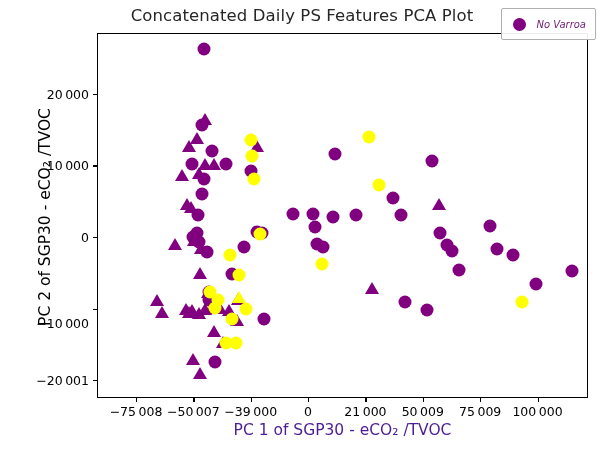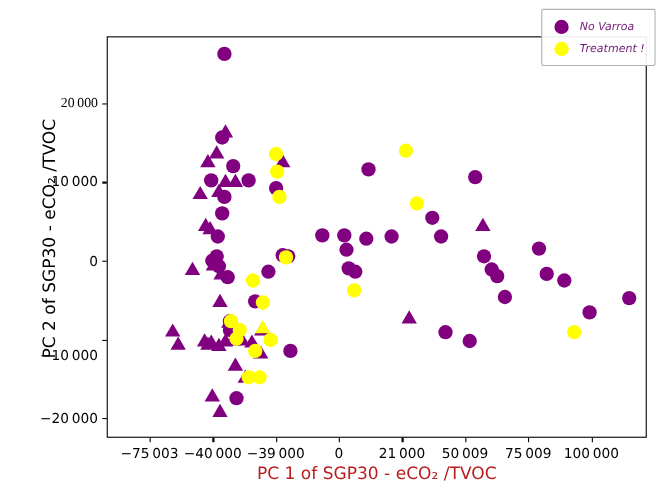--- a/index.html
+++ b/index.html
@@ -42,21 +42,21 @@
     transform:translateX(-50%);white-space:nowrap;
   }
   .yticklabel{
     position:absolute;left:89px;font-size:12.5px;color:#000;
     transform:translate(-100%,-50%);white-space:nowrap;
   }
 
   
   #xlabel{
     position:absolute;left:97px;top:421px;width:491px;
-    text-align:center;font-size:15.5px;color:#b91c1c;
+    text-align:center;font-size:15.5px;color:#4c1d95;
   }
   #ylabel{
     position:absolute;left:-155px;top:208px;width:400px;
     text-align:center;font-size:15.5px;color:#000;
     transform:rotate(-90deg);
   }
 
   
   #legend{
     position:absolute;right:8px;top:8px;
@@ -69,20 +69,21 @@
     width:13px;height:13px;border-radius:50%;
     margin-right:10px;margin-left:4px;flex:0 0 auto;
   }
   .legend-text{font-size:10px;color:#701a75;white-space:nowrap;font-style:italic;}
 </style>
 </head>
 <body>
 
 <div id="root">
 
+  <div id="chart-title">Concatenated Daily PS Features PCA Plot</div>
 
   <div id="plot-area">
     <div id="points-layer">
         <div class="pt circle" style="left: 105.54px; top: 15.03px; width: 13px; height: 13px; background: rgb(128, 0, 128);"></div>
         <div class="pt circle" style="left: 104.39px; top: 90.89px; width: 13px; height: 13px; background: rgb(128, 0, 128);"></div>
         <div class="pt circle" style="left: 113.57px; top: 116.66px; width: 13px; height: 13px; background: rgb(128, 0, 128);"></div>
         <div class="pt circle" style="left: 94.07px; top: 129.54px; width: 13px; height: 13px; background: rgb(128, 0, 128);"></div>
         <div class="pt circle" style="left: 128.49px; top: 129.54px; width: 13px; height: 13px; background: rgb(128, 0, 128);"></div>
         <div class="pt circle" style="left: 105.54px; top: 144.57px; width: 13px; height: 13px; background: rgb(128, 0, 128);"></div>
         <div class="pt circle" style="left: 104.39px; top: 160.31px; width: 13px; height: 13px; background: rgb(128, 0, 128);"></div>
@@ -171,54 +172,50 @@
         <div class="pt circle" style="left: 270.74px; top: 103.06px; width: 13px; height: 13px; background: rgb(255, 255, 0);"></div>
         <div class="pt circle" style="left: 281.06px; top: 151.01px; width: 13px; height: 13px; background: rgb(255, 255, 0);"></div>
         <div class="pt circle" style="left: 223.7px; top: 229.74px; width: 13px; height: 13px; background: rgb(255, 255, 0);"></div>
         <div class="pt circle" style="left: 424.46px; top: 268.38px; width: 13px; height: 13px; background: rgb(255, 255, 0);"></div>
         <div class="pt tri" style="left: 141.11px; top: 262.66px; border-left: 7px solid transparent; border-right: 7px solid transparent; border-bottom: 12px solid rgb(255, 255, 0);"></div>
       </div>
   </div>
 
   <div id="ticks-layer">
       <div class="tick xtick" style="left: 136.005px;"></div>
-      <div class="xticklabel" style="left: 136.005px;">−75 003</div>
+      <div class="xticklabel" style="left: 136.005px;">−75 008</div>
       <div class="tick xtick" style="left: 193.364px;"></div>
-      <div class="xticklabel" style="left: 193.364px;">−40 000</div>
+      <div class="xticklabel" style="left: 193.364px;">−50 007</div>
       <div class="tick xtick" style="left: 250.724px;"></div>
       <div class="xticklabel" style="left: 250.724px;">−39 000</div>
       <div class="tick xtick" style="left: 308.084px;"></div>
       <div class="xticklabel" style="left: 308.084px;">0</div>
       <div class="tick xtick" style="left: 365.444px;"></div>
       <div class="xticklabel" style="left: 365.444px;">21 000</div>
       <div class="tick xtick" style="left: 422.804px;"></div>
       <div class="xticklabel" style="left: 422.804px;">50 009</div>
       <div class="tick xtick" style="left: 480.164px;"></div>
       <div class="xticklabel" style="left: 480.164px;">75 009</div>
       <div class="tick xtick" style="left: 537.523px;"></div>
       <div class="xticklabel" style="left: 537.523px;">100 000</div>
       <div class="tick ytick" style="top: 93.8333px;"></div>
-      <div class="yticklabel" style="top: 93.8333px; font-family: Liberation Serif, serif;">20 000</div>
+      <div class="yticklabel" style="top: 93.8333px;">20 000</div>
       <div class="tick ytick" style="top: 165.402px;"></div>
       <div class="yticklabel" style="top: 165.402px;">10 000</div>
       <div class="tick ytick" style="top: 236.971px;"></div>
       <div class="yticklabel" style="top: 236.971px;">0</div>
       <div class="tick ytick" style="top: 308.539px;"></div>
       <div class="yticklabel" style="top: 323px;">−10 000</div>
       <div class="tick ytick" style="top: 380.108px;"></div>
-      <div class="yticklabel" style="top: 380.108px;">−20 000</div>
+      <div class="yticklabel" style="top: 380.108px;">−20 001</div>
     </div>
 
   <div id="xlabel">PC 1 of SGP30 - eCO₂ /TVOC</div>
   <div id="ylabel">PC 2 of  SGP30 - eCO₂ /TVOC</div>
 
   <div id="legend">
       <div class="legend-row">
         <span class="legend-swatch" style="background: rgb(128, 0, 128);"></span>
         <span class="legend-text">No Varroa</span>
       </div>
-      <div class="legend-row">
-        <span class="legend-swatch" style="background: rgb(255, 255, 0);"></span>
-        <span class="legend-text">Treatment !</span>
-      </div>
     </div>
 
 </div>
 
 </body></html>

